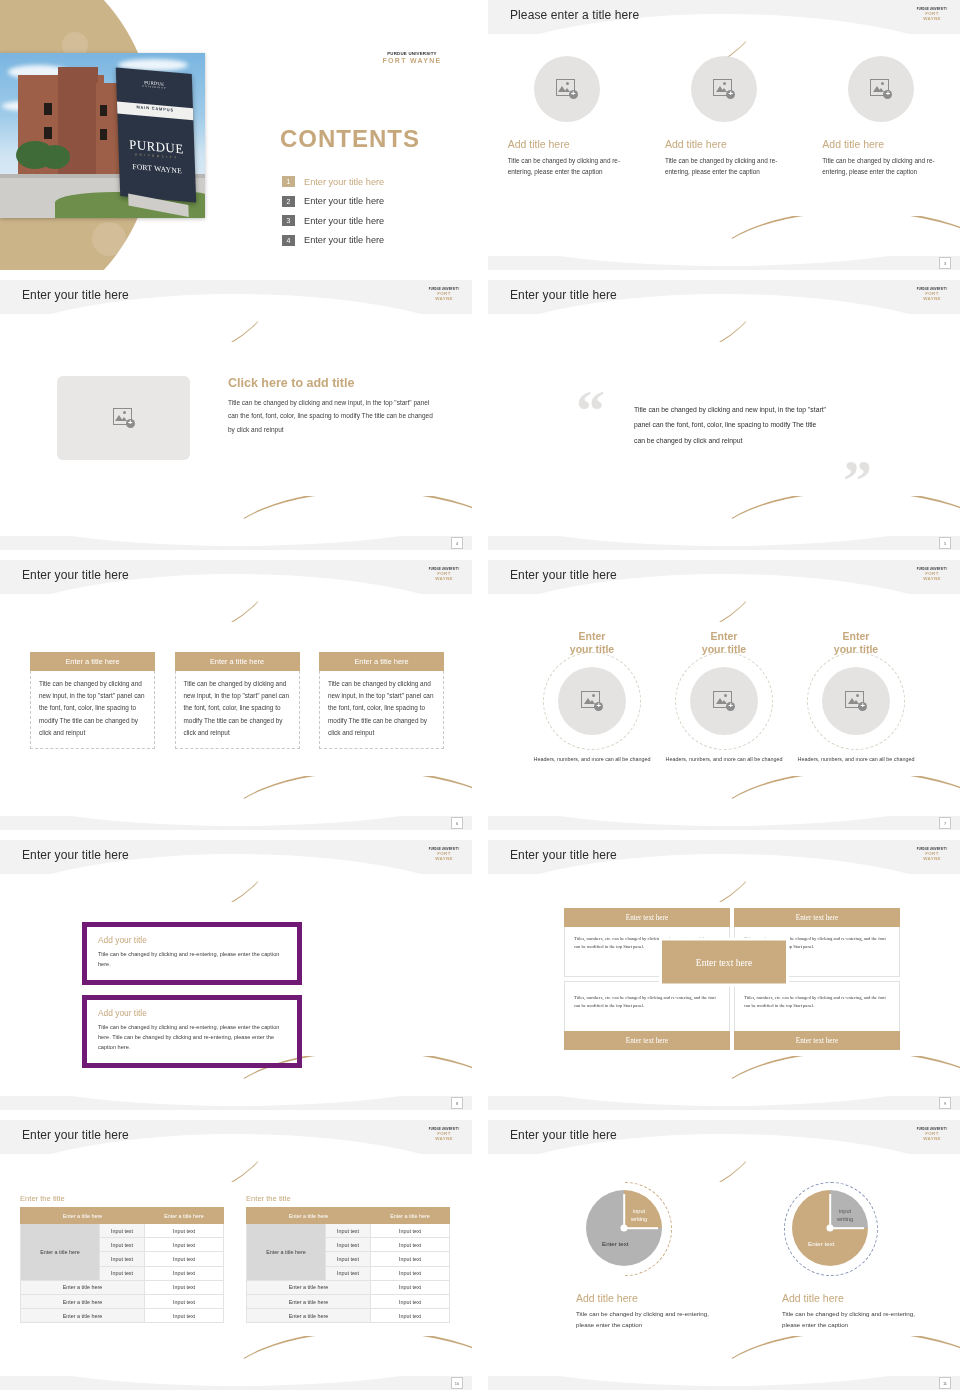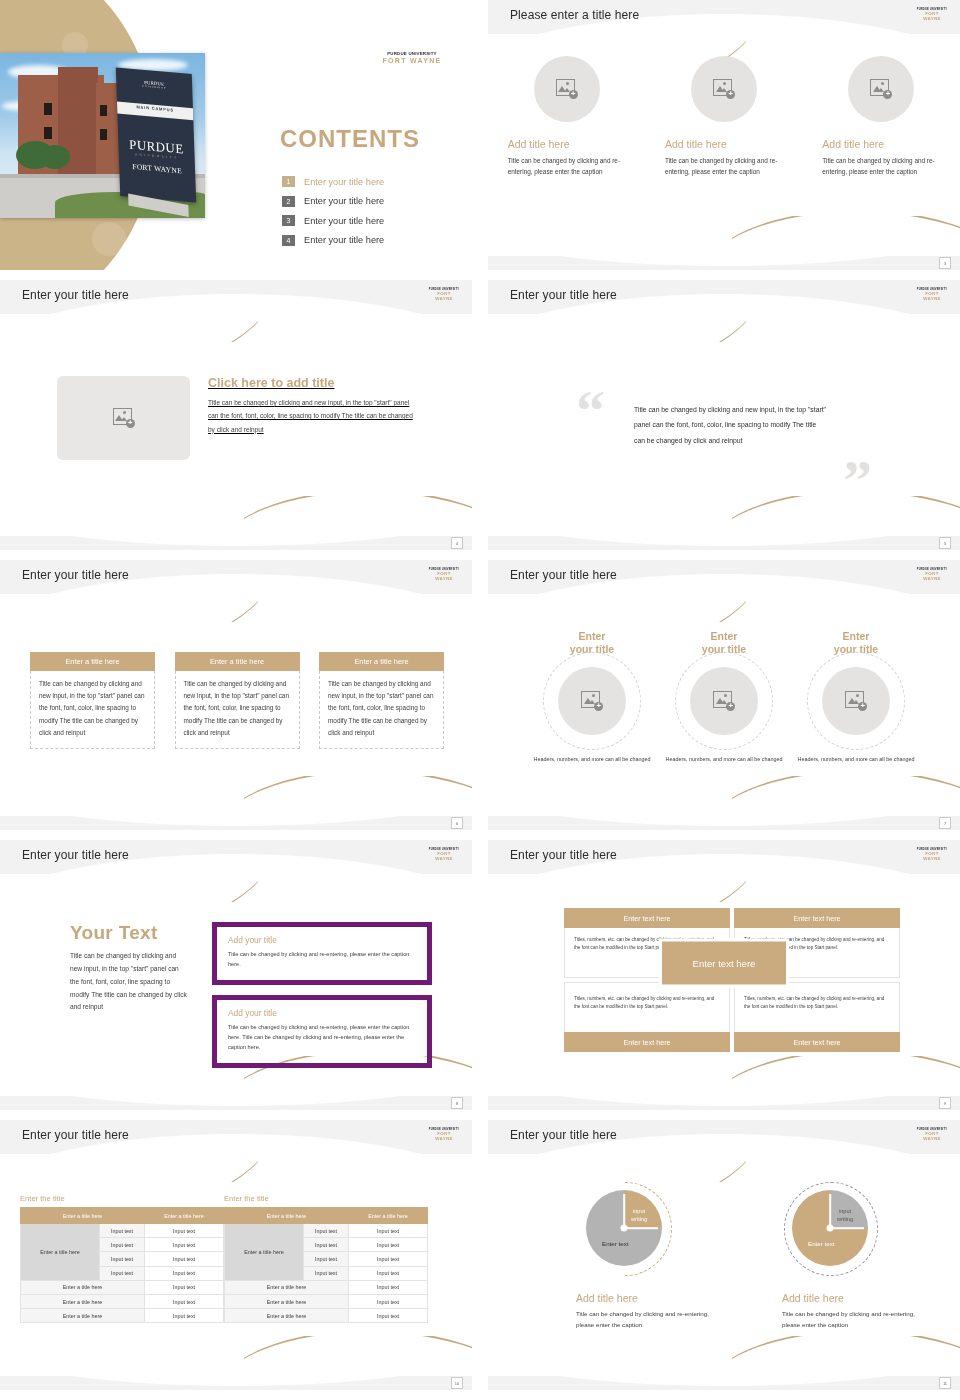--- a/index.html
+++ b/index.html
@@ -292,21 +292,21 @@
       <div style="display:flex;align-items:flex-start;padding:62px 0 0 57px;">
         <div class="ph-box">
           <span class="imgicon">
               <i class="fr"></i>
               <i class="sun"></i>
               <i class="mt"></i>
               <i class="mt2"></i>
               <i class="plus">+</i>
             </span>
         </div>
-        <div style="margin-left:18px;width:212px;text-decoration:underline;">
+        <div style="margin-left:38px;width:212px;">
           <div style="font-size:12.5px;color:#c6a87c;font-weight:bold;">Click here to add title</div>
           <div style="font-size:6.5px;color:#3d3d3d;line-height:2.05;margin-top:6px;">Title can be changed by clicking and new input, in the top "start" panel can the font, font, color, line spacing to modify The title can be changed by click and reinput</div>
         </div>
       </div>
     </div>
     <div class="gold-bot">
         <i></i>
       </div>
     <div class="ftr">
         <div class="ftr-curve"></div>
@@ -463,24 +463,20 @@
     <div class="s-title">Enter your title here</div>
     <div class="logo">
       <span class="l1">PURDUE UNIVERSITY</span>
       <span class="l2">FORT WAYNE</span>
     </div>
     <div class="gold-top">
         <i></i>
       </div>
     <div class="body">
       <div style="display:flex;padding:48px 0 0 70px;">
-        <div style="width:130px;">
-          <div class="yt">Your Text</div>
-          <div class="yt-b">Title can be changed by clicking and new input, in the top "start" panel can the font, font, color, line spacing to modify The title can be changed by click and reinput</div>
-        </div>
         <div style="margin-left:12px;">
           <div class="ybox">
             <h4>Add your title</h4>
             <p>Title can be changed by clicking and re-entering, please enter the caption here.</p>
           </div>
           <div class="ybox" style="margin-top:10px;">
             <h4>Add your title</h4>
             <p>Title can be changed by clicking and re-entering, please enter the caption here. Title can be changed by clicking and re-entering, please enter the caption here.</p>
           </div>
         </div>
@@ -501,21 +497,21 @@
       </div>
     <div class="s-title">Enter your title here</div>
     <div class="logo">
       <span class="l1">PURDUE UNIVERSITY</span>
       <span class="l2">FORT WAYNE</span>
     </div>
     <div class="gold-top">
         <i></i>
       </div>
     <div class="body">
-      <div style="position:relative;padding:34px 0 0 76px;">
+      <div style="position:relative;padding:34px 0 0 76px;font-family:Liberation Serif, serif;">
         <div style="display:flex;gap:4px;">
           <div class="tb">
             <div class="tb-h">Enter text here</div>
             <div class="tb-b">Titles, numbers, etc. can be changed by clicking and re-entering, and the font can be modified in the top Start panel.</div>
           </div>
           <div class="tb">
             <div class="tb-h">Enter text here</div>
             <div class="tb-b">Titles, numbers, etc. can be changed by clicking and re-entering, and the font can be modified in the top Start panel.</div>
           </div>
         </div>
@@ -547,21 +543,21 @@
       </div>
     <div class="s-title">Enter your title here</div>
     <div class="logo">
       <span class="l1">PURDUE UNIVERSITY</span>
       <span class="l2">FORT WAYNE</span>
     </div>
     <div class="gold-top">
         <i></i>
       </div>
     <div class="body">
-      <div style="display:flex;padding:40px 0 0 20px;">
+      <div style="display:flex;gap:22px;padding:40px 0 0 20px;">
 
         <div>
           <div class="tbl-title">Enter the title</div>
           <table class="g">
             <tbody>
                 <tr>
               <th colspan="2">Enter a title here</th>
               <th>Enter a title here</th>
             </tr>
             <tr>

